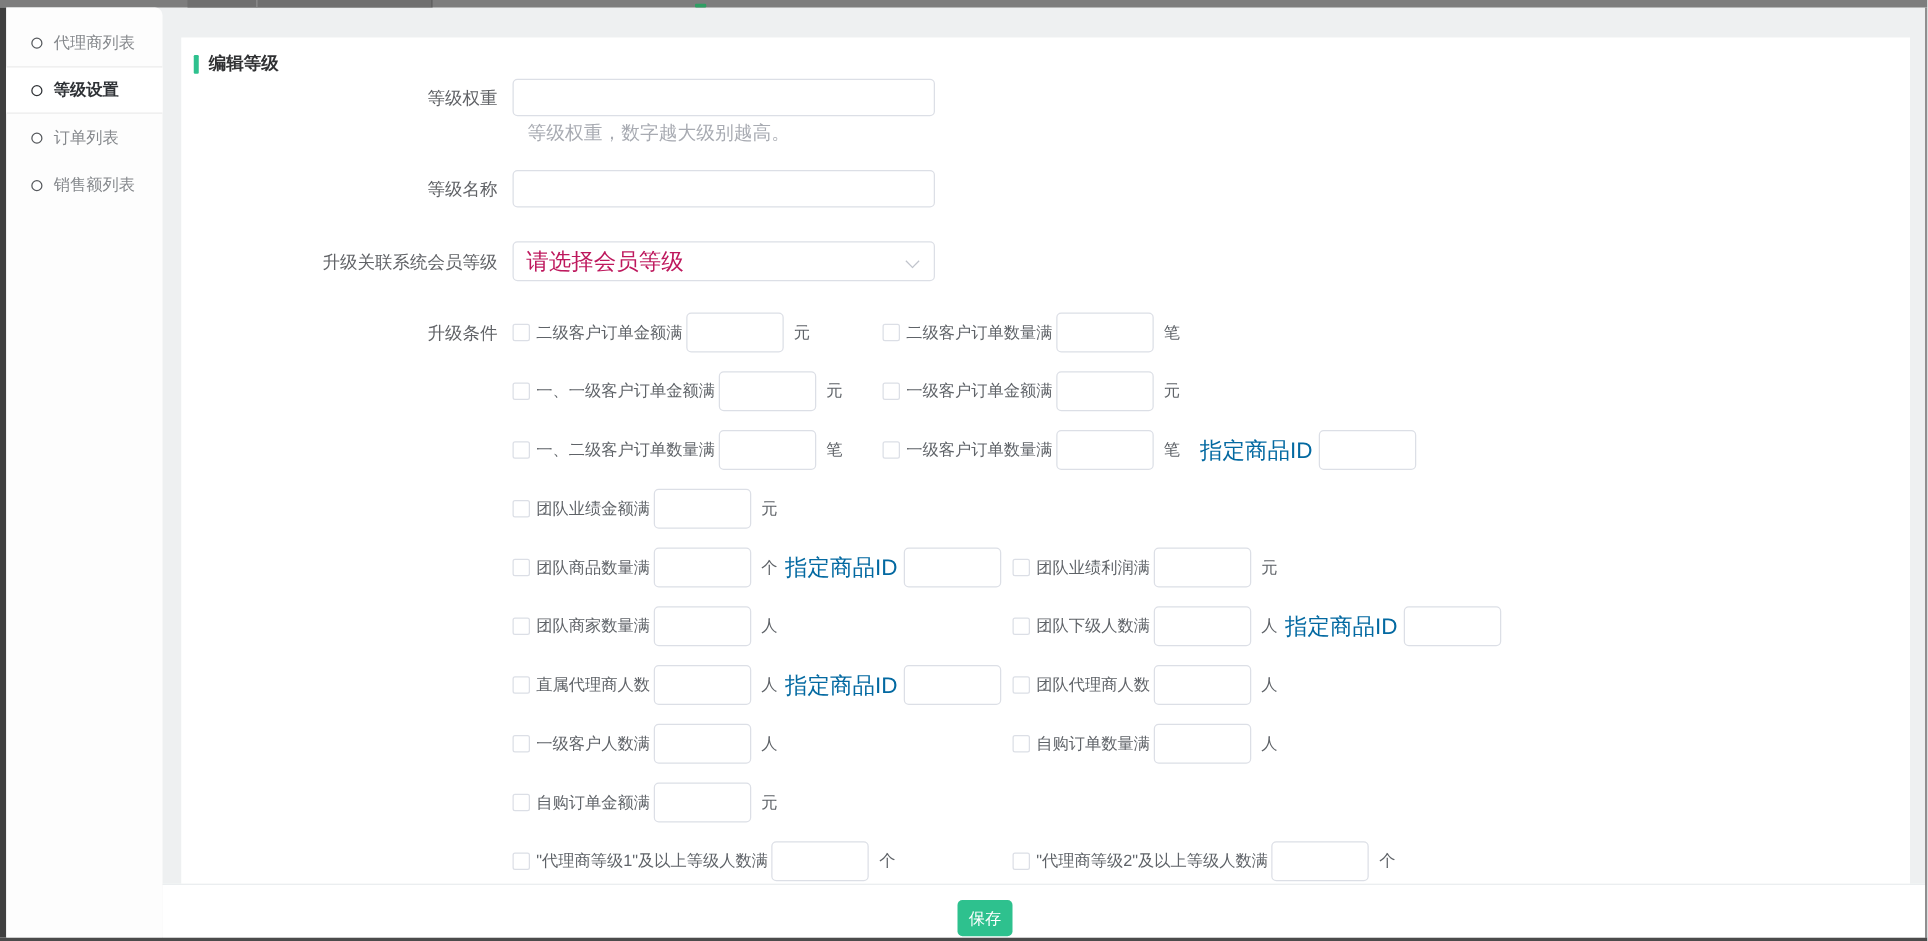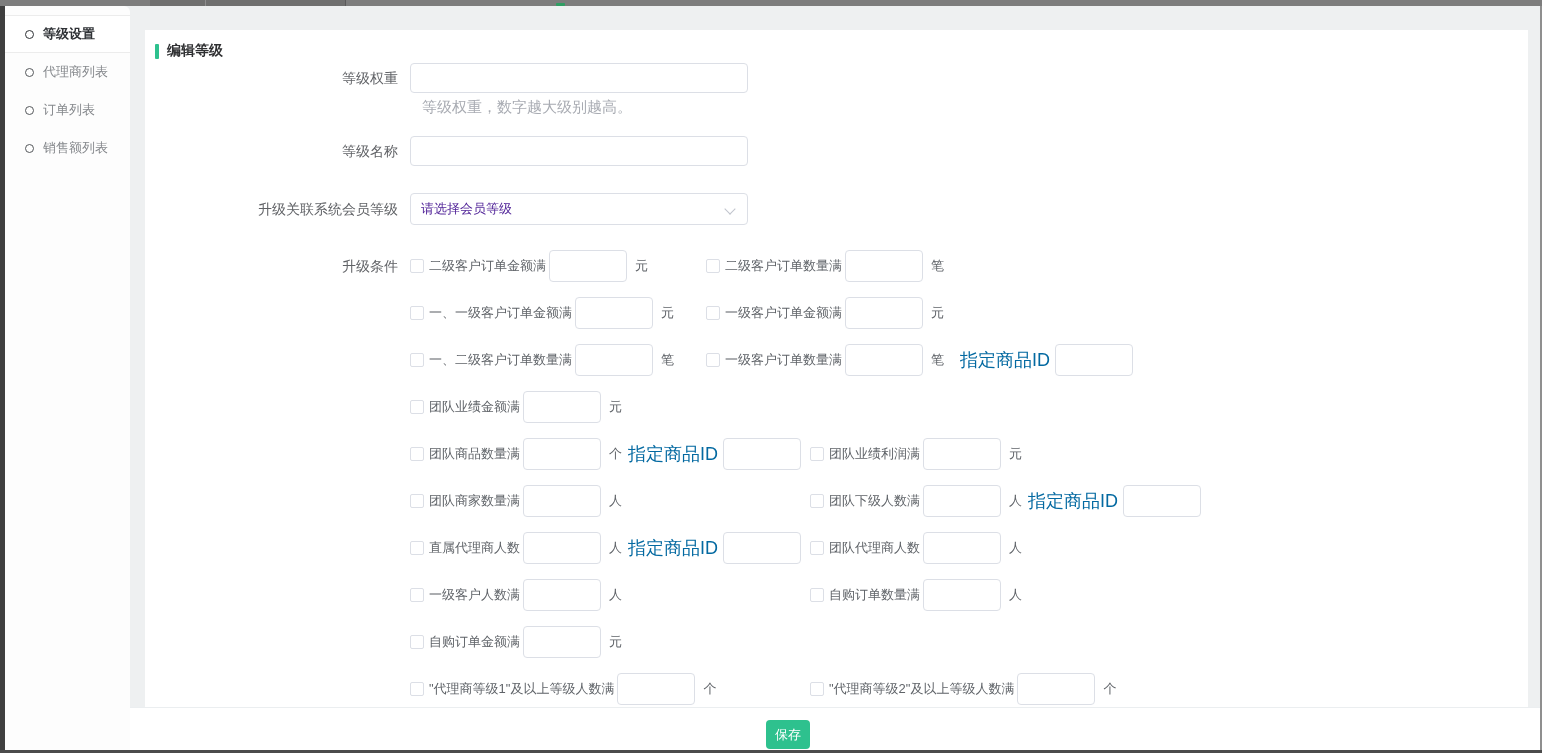--- a/index.html
+++ b/index.html
@@ -32,21 +32,21 @@
   .panel-title { font-size:14px; font-weight:bold; color:#303133; }
 
   .form { margin-top:3px; }
   .form-row { display:flex; align-items:flex-start; }
   .form-label { flex:none; width:265px; text-align:right; padding-right:12px; font-size:14px; color:#606266; line-height:30px; white-space:nowrap; }
   .input-lg { width:338px; height:30px; border:1px solid #dcdfe6; border-radius:4px; background:#fff; font-size:13px; color:#303133; padding:0 10px; outline:none; }
   .hint { margin:5px 0 21px 277px; font-size:15px; color:#a8abb2; line-height:17px; }
   .gap-b { margin-bottom:27px; }
   .gap-c { margin-bottom:25px; }
   .select { position:relative; width:338px; height:32px; border:1px solid #dcdfe6; border-radius:4px; background:#fff; display:flex; align-items:center; padding:0 30px 0 10px; cursor:pointer; }
-  .select .ph { font-size:13px; color:#4c1d95; }
+  .select .ph { font-size:18px; color:#be185d; }
   .select .chev { position:absolute; right:13px; top:11px; width:8px; height:8px; border-right:1.5px solid #c0c4cc; border-bottom:1.5px solid #c0c4cc; transform:rotate(45deg); }
 
   
   .cond-rows { display:flex; flex-direction:column; }
   .cond-row { display:flex; align-items:center; height:32px; margin-bottom:15px; }
   .cond-group { display:flex; align-items:center; flex:none; }
   .cond-group.w1 { width:296px; }
   .cond-group.w2 { width:400px; }
   .cb { width:14px; height:14px; border:1px solid #dcdfe6; border-radius:2px; background:#fff; margin-right:5px; flex:none; cursor:pointer; }
   .cond-label { font-size:13px; color:#5f6368; white-space:nowrap; margin-right:3px; }
@@ -68,27 +68,27 @@
     <div class="top-seg"></div>
     <div class="top-sep1"></div>
     <div class="top-sep2"></div>
     <div class="top-green"></div>
   </div>
   <div class="left-strip"></div>
   <div class="right-strip"></div>
   <div class="bottom-strip"></div>
 
   <div class="sidebar">
+    <div class="side-item">
+      <span class="ring"></span>
+      <span class="lbl">代理商列表</span>
+    </div>
     <div class="side-item sel">
       <span class="ring"></span>
       <span class="lbl">等级设置</span>
-    </div>
-    <div class="side-item">
-      <span class="ring"></span>
-      <span class="lbl">代理商列表</span>
     </div>
     <div class="side-item">
       <span class="ring"></span>
       <span class="lbl">订单列表</span>
     </div>
     <div class="side-item">
       <span class="ring"></span>
       <span class="lbl">销售额列表</span>
     </div>
   </div>

